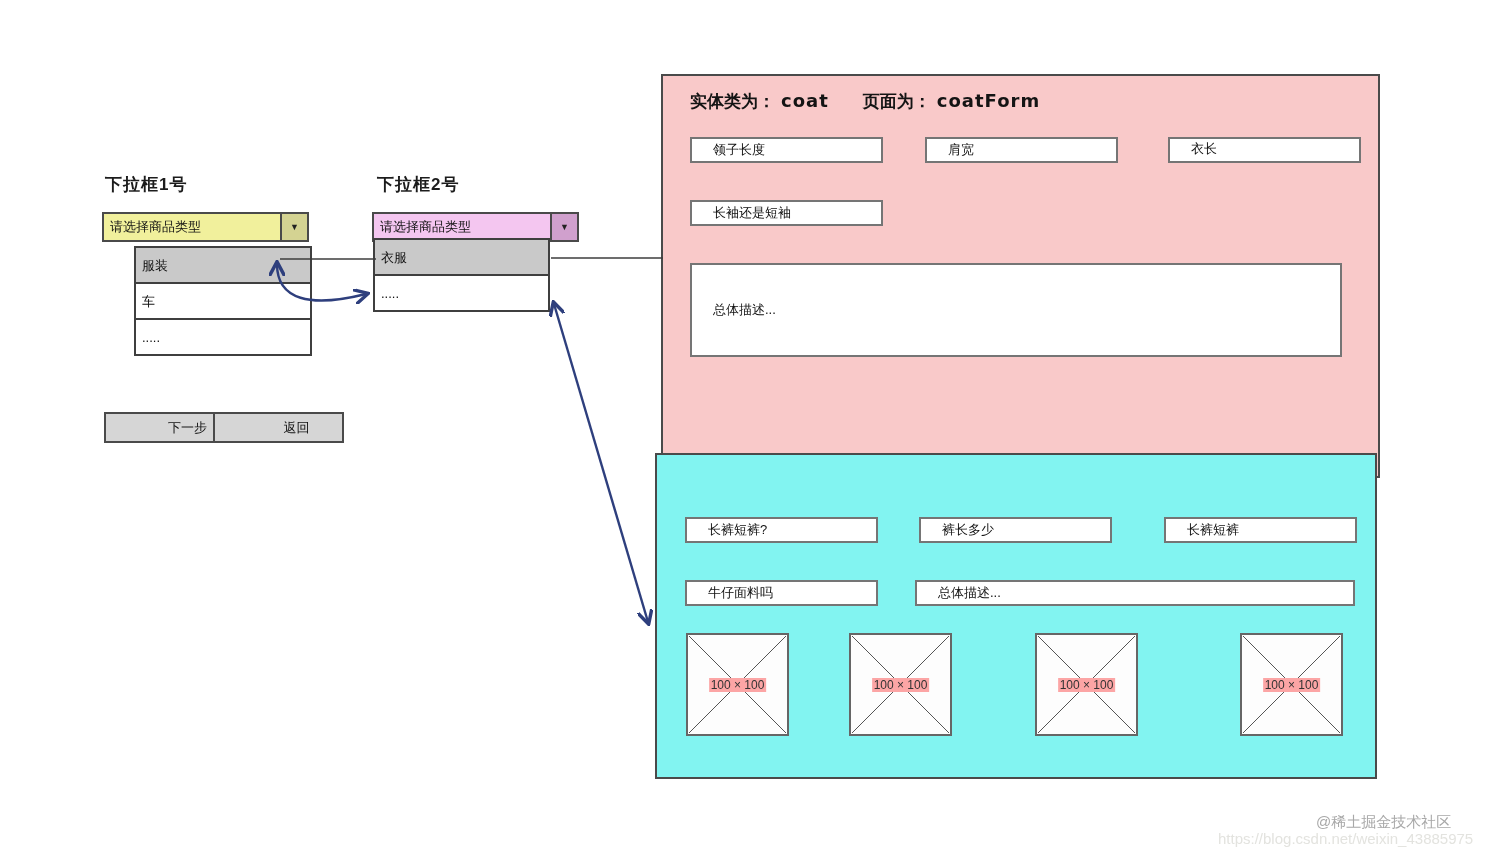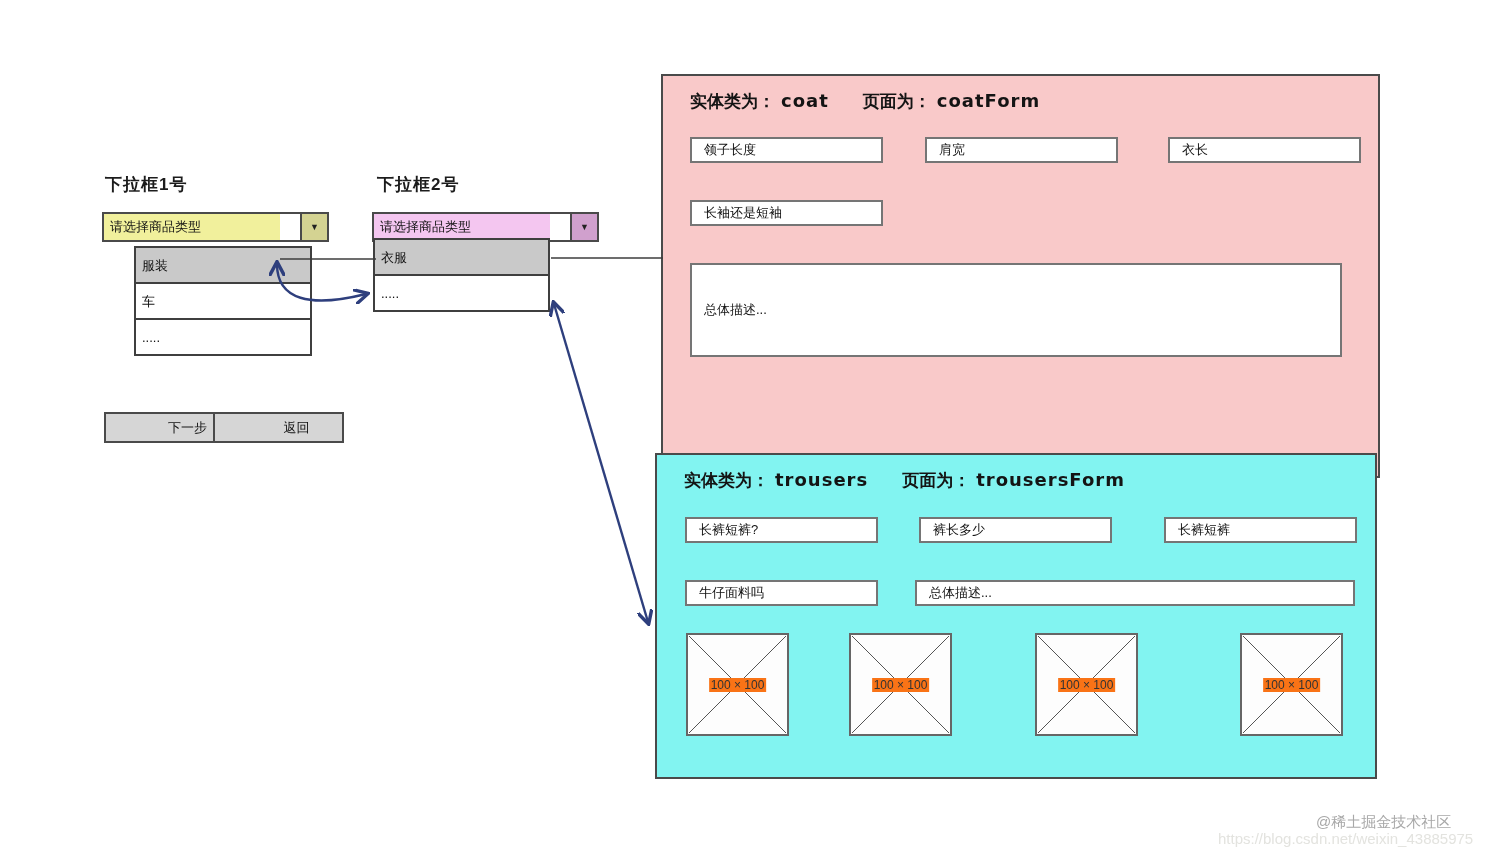--- a/index.html
+++ b/index.html
@@ -9,21 +9,21 @@
     --trousers-panel-bg:#82f4f1; --arrow:#2e3f7d; --connector:#3c3c3c;
     --button-bg:#d6d6d6; --border-dark:#4a4a4a; --field-border:#757575;
     --watermark-gray:#a8a8a8; --watermark-faint:#e3e3df;
   }
   html,body{margin:0;padding:0;background:#fff;}
   body{font-family:"Liberation Sans", sans-serif;}
   #canvas{position:relative;width:1502px;height:858px;background:#ffffff;overflow:hidden;}
 
   .dd-title{position:absolute;font-size:17px;font-weight:bold;color:#1c1c1c;letter-spacing:1px;}
 
-  .combo{position:absolute;height:26px;display:flex;border:2px solid var(--border-dark);box-sizing:content-box;gap:20px;}
+  .combo{position:absolute;height:26px;display:flex;border:2px solid var(--border-dark);box-sizing:content-box;}
   .combo-field{width:176px;font-size:13px;line-height:26px;padding-left:6px;box-sizing:border-box;color:#111;}
   .combo-btn{width:25px;display:flex;align-items:center;justify-content:center;border-left:2px solid var(--border-dark);font-size:9px;color:#222;cursor:default;}
   .combo.yellow .combo-field{background:var(--yellow-field);}
   .combo.yellow .combo-btn{background:var(--yellow-button);}
   .combo.pinkish .combo-field{background:var(--pink-field);}
   .combo.pinkish .combo-btn{background:var(--pink-button);}
 
   .dd-list{position:absolute;}
   .dd-row{height:38px;border:2px solid #3f3f3f;margin-top:-2px;background:#fff;font-size:13px;
           line-height:36px;padding-left:6px;box-sizing:border-box;color:#111;}
@@ -33,29 +33,29 @@
        display:flex;align-items:center;justify-content:center;font-size:13px;color:#111;box-sizing:content-box;padding-left:36px;}
 
   .panel{position:absolute;border:2px solid var(--border-dark);box-sizing:border-box;}
   .panel.coat{left:661px;top:74px;width:719px;height:404px;background:var(--coat-panel-bg);}
   .panel.trousers{left:655px;top:453px;width:722px;height:326px;background:var(--trousers-panel-bg);}
   .panel-title{position:absolute;left:27px;top:14px;font-size:17px;font-weight:bold;color:#141414;white-space:nowrap;}
   .entity-name{font-family:"DejaVu Sans", sans-serif;font-size:18px;letter-spacing:1px;padding-left:6px;}
   .pair-gap{margin-left:34px;}
 
   .field{position:absolute;width:193px;height:26px;background:#fff;border:2px solid var(--field-border);
-         box-sizing:border-box;font-size:13px;line-height:22px;padding-left:12px;color:#111;}
+         box-sizing:border-box;font-size:13px;line-height:22px;padding-left:21px;color:#111;}
   .field.wide{width:440px;}
   .field.textarea{width:652px;height:94px;display:flex;align-items:center;}
 
   .imgbox{position:absolute;top:178px;width:103px;height:103px;background:#fdfdfd;border:2px solid #666;
           box-sizing:border-box;}
   .imgbox svg{position:absolute;left:0;top:0;width:100%;height:100%;}
   .imglabel{position:absolute;left:50%;top:50%;transform:translate(-50%,-50%);font-size:12px;color:#333;
-            background:#f97316;padding:0 2px;white-space:nowrap;}
+            background:#fca5a5;padding:0 2px;white-space:nowrap;}
 
   svg.overlay{position:absolute;left:0;top:0;pointer-events:none;}
   .thin{stroke:var(--connector);stroke-width:1.5;}
   .navy{stroke:var(--arrow);stroke-width:2.4;fill:none;}
 
   .wm-community{position:absolute;left:1316px;top:813px;font-size:15px;color:var(--watermark-gray);white-space:nowrap;}
   .wm-url{position:absolute;left:1218px;top:830px;font-size:15px;color:var(--watermark-faint);white-space:nowrap;}
 </style>
 </head>
 <body>
@@ -89,29 +89,26 @@
 
   <div class="btn" style="left:104px;top:412px;">下一步</div>
   <div class="btn" style="left:213px;top:412px;">返回</div>
 
   <div class="panel coat">
     <div class="panel-title">
       <span>实体类为：</span><span class="entity-name">coat</span><span class="pair-gap">页面为：</span><span class="entity-name">coatForm</span>
     </div>
     <div class="field" style="left:27px;top:61px;">领子长度</div>
     <div class="field" style="left:262px;top:61px;">肩宽</div>
-    <div class="field" style="left:505px;top:61px;">衣长</div>
+    <div class="field" style="left:505px;top:61px;font-family:Liberation Mono, monospace;">衣长</div>
     <div class="field" style="left:27px;top:124px;">长袖还是短袖</div>
     <div class="field textarea" style="left:27px;top:187px;">总体描述...</div>
   </div>
 
   <div class="panel trousers">
-    <div class="panel-title">
-      <span>实体类为：</span><span class="entity-name">trousers</span><span class="pair-gap">页面为：</span><span class="entity-name">trousersForm</span>
-    </div>
     <div class="field" style="left:28px;top:62px;">长裤短裤?</div>
     <div class="field" style="left:262px;top:62px;">裤长多少</div>
     <div class="field" style="left:507px;top:62px;">长裤短裤</div>
     <div class="field" style="left:28px;top:125px;">牛仔面料吗</div>
     <div class="field wide" style="left:258px;top:125px;">总体描述...</div>
 
     <div class="imgbox" style="left:29px;">
       <svg viewBox="0 0 99 99" preserveAspectRatio="none">
         <line x1="1" y1="1" x2="98" y2="98" stroke="#555" stroke-width="1"></line>
         <line x1="98" y1="1" x2="1" y2="98" stroke="#555" stroke-width="1"></line>

